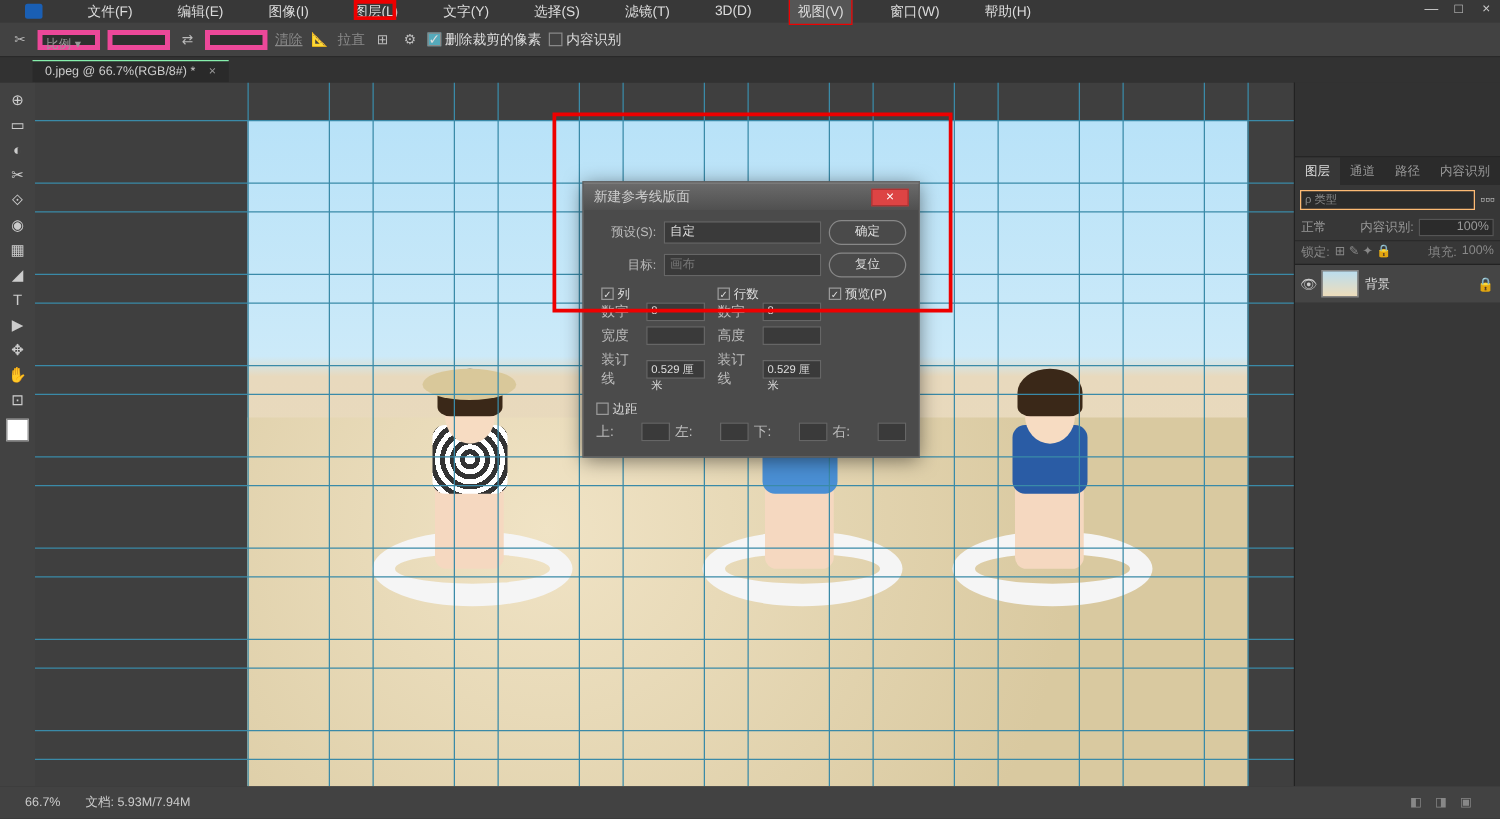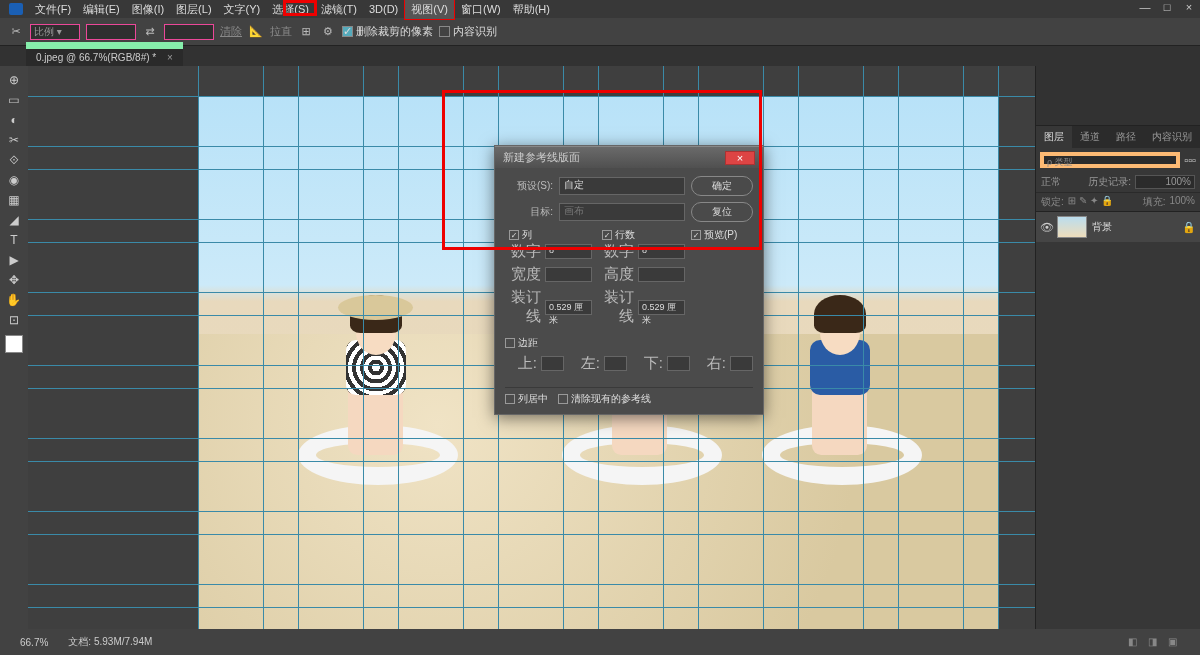--- a/index.html
+++ b/index.html
@@ -1,30 +1,30 @@
 <!DOCTYPE html>
 <html><head>
 <meta charset="utf-8">
 <style>
 *{margin:0;padding:0;box-sizing:border-box;font-family:"Microsoft YaHei",sans-serif;}
 body{background:#333;color:#ccc;font-size:11px;overflow:hidden;width:1200px;height:655px;position:relative;}
-.menubar{background:#383838;height:18px;display:flex;align-items:center;padding-left:9px;}
+.menubar{background:#383838;height:18px;display:flex;align-items:center;padding-left:20px;gap:24px;}
 .menubar .logo{width:14px;height:12px;background:#1a5fb4;margin-right:6px;border-radius:2px;}
 .menubar span{padding:2px 6px;color:#ddd;font-size:11px;cursor:pointer;}
 .menubar span.hl{background:#555;border:1px solid #e00;}
 .winctl{position:absolute;right:4px;top:1px;display:flex;gap:8px;color:#ccc;}
 .winctl div{width:14px;text-align:center;cursor:pointer;}
 .toolbar{background:#424242;height:28px;display:flex;align-items:center;padding-left:8px;gap:6px;border-bottom:1px solid #222;}
 .toolbar .icon{width:16px;height:16px;display:flex;align-items:center;justify-content:center;color:#bbb;}
-.toolbar .drop{width:50px;height:16px;background:#2f2f2f;border:1px solid #ec4899;font-size:10px;padding:0 3px;color:#999;}
+.toolbar .drop{width:50px;height:16px;background:#2f2f2f;border:4px solid #ec4899;font-size:10px;padding:0 3px;color:#999;}
 .toolbar .chk{display:flex;align-items:center;gap:3px;font-size:11px;color:#ddd;}
 .toolbar .chk .box{width:11px;height:11px;border:1px solid #888;display:flex;align-items:center;justify-content:center;}
 .toolbar .chk .box.c{background:#5ab;}
 .tabbar{background:#323232;height:20px;display:flex;align-items:end;padding-left:26px;}
-.tab{background:#2a2a2a;padding:3px 10px;font-size:10px;color:#ccc;border-top:7px solid #86efac;}
+.tab{background:#2a2a2a;padding:3px 10px;font-size:10px;color:#ccc;border-top:1px solid #86efac;}
 .tab .x{margin-left:8px;color:#999;cursor:pointer;}
 .main{position:absolute;top:66px;left:0;right:0;bottom:26px;background:#252525;display:flex;}
 .tools{width:28px;background:#424242;display:flex;flex-direction:column;align-items:center;gap:3px;padding-top:5px;}
 .tools .t{width:20px;height:17px;display:flex;align-items:center;justify-content:center;color:#ccc;cursor:pointer;font-size:12px;}
 .tools .swatch{width:18px;height:18px;background:#fff;border:1px solid #888;margin-top:4px;position:relative;}
 .tools .swatch::after{content:"";position:absolute;width:18px;height:18px;background:#000;border:1px solid #888;left:4px;top:4px;z-index:-1;}
 .canvas-wrap{flex:1;background:#3f3f3f;position:relative;overflow:hidden;}
 .canvas{position:absolute;left:170px;top:30px;width:800px;height:540px;background:linear-gradient(to bottom,#b8e2f8 0%,#cceaf9 35%,#e8d9bd 38%,#eadbb9 100%);}
 .canvas .sand{position:absolute;left:0;right:0;top:44%;bottom:0;background:radial-gradient(circle at 30% 30%,#f0e3c5,#d9c9a0 70%);}
 .canvas .person{position:absolute;bottom:28%;}
@@ -42,46 +42,46 @@
 .canvas .p1 .hat{position:absolute;bottom:165px;left:20px;width:75px;height:25px;background:#d9c89a;border-radius:50%;}
 .guides{position:absolute;inset:-30px -170px;pointer-events:none;}
 .guides .v{position:absolute;top:0;bottom:0;width:1px;background:#3a8aa8;}
 .guides .h{position:absolute;left:0;right:0;height:1px;background:#3a8aa8;}
 .panels{width:165px;background:#373737;border-left:1px solid #222;}
 .pstrip{height:60px;background:#323232;border-bottom:1px solid #222;}
 .ptabs{display:flex;background:#2b2b2b;height:22px;align-items:flex-start;}
 .ptabs span{padding:4px 8px;font-size:10px;color:#999;cursor:pointer;}
 .ptabs span.act{background:#373737;color:#ddd;}
 .psearch{padding:4px;display:flex;gap:4px;align-items:center;background:#373737;}
-.psearch .fld{flex:1;height:16px;background:#2b2b2b;border:4px solid #fdba74;font-size:9px;color:#888;padding:0 3px;}
+.psearch .fld{flex:1;height:16px;background:#2b2b2b;border:1px solid #fdba74;font-size:9px;color:#888;padding:0 3px;}
 .pctl{padding:3px 5px;display:flex;align-items:center;gap:4px;font-size:10px;color:#999;border-bottom:1px solid #2a2a2a;}
 .pctl .opf{width:60px;height:14px;background:#2b2b2b;border:1px solid #555;text-align:right;padding-right:3px;}
 .picons{padding:2px 5px;display:flex;gap:4px;color:#888;font-size:10px;border-bottom:1px solid #222;}
 .layer{display:flex;align-items:center;gap:5px;padding:4px;background:#454545;}
 .layer .eye{width:12px;color:#ccc;}
 .layer .thumb{width:30px;height:22px;background:linear-gradient(#bde,#edb);border:1px solid #888;}
 .layer .lname{flex:1;font-size:10px;color:#ddd;}
 .layer .lock{color:#888;}
 .statusbar{position:absolute;bottom:0;left:0;right:0;height:26px;background:#424242;display:flex;align-items:center;padding:0 20px;color:#ccc;font-size:10px;gap:20px;}
 .statusbar .right{margin-left:auto;display:flex;gap:8px;}
 .statusbar .right .i{width:12px;height:12px;color:#888;}
-.dialog{position:absolute;left:494px;top:145px;width:270px;background:#4b4b4b;border:1px solid #666;box-shadow:0 3px 15px rgba(0,0,0,0.5);}
+.dialog{position:absolute;left:466px;top:145px;width:270px;background:#4b4b4b;border:1px solid #666;box-shadow:0 3px 15px rgba(0,0,0,0.5);}
 .dialog .dtitle{background:linear-gradient(#6a6a6a,#505050);padding:3px 8px;font-size:11px;display:flex;align-items:center;border-top:1px solid #888;}
 .dialog .dtitle .dx{margin-left:auto;background:#d44;width:30px;text-align:center;border:1px solid #a33;cursor:pointer;color:#fff;}
 .dialog .dbody{padding:8px 10px;display:grid;grid-template-columns:48px 1fr 62px;gap:6px 6px;align-items:center;}
 .dialog .dlabel{text-align:right;font-size:10px;color:#bbb;}
 .dialog .dsel{height:18px;background:#3a3a3a;border:1px solid #666;font-size:10px;color:#ddd;padding:0 4px;}
 .dialog .dbtn{height:20px;background:#4a4a4a;border:1px solid #888;border-radius:10px;font-size:10px;color:#ddd;text-align:center;line-height:18px;cursor:pointer;}
 .dialog .dchk{display:flex;align-items:center;gap:3px;font-size:10px;color:#ddd;}
 .dialog .dchk .cb{width:10px;height:10px;border:1px solid #999;display:flex;align-items:center;justify-content:center;font-size:8px;}
 .dialog .dchk .cb.c::after{content:"✓";color:#ddd;}
 .dialog .dcols{grid-column:1/3;display:flex;gap:10px;padding-left:4px;}
 .dialog .dcol{flex:1;}
 .dialog .dfld{display:flex;align-items:center;gap:4px;margin-bottom:4px;}
-.dialog .dfld .l{width:32px;text-align:right;font-size:15px;color:#bbb;}
+.dialog .dfld .l{width:32px;font-size:11px;color:#bbb;}
 .dialog .dfld .f{flex:1;height:15px;background:#3a3a3a;border:1px solid #666;font-size:9px;color:#ddd;padding:0 3px;}
 .dialog .dfoot{grid-column:1/4;display:flex;gap:10px;padding:4px 0 0;border-top:1px solid #3a3a3a;margin-top:4px;}
 .redbox{position:absolute;border:3px solid #e00;pointer-events:none;}
 .rb1{left:283px;top:0px;width:34px;height:16px;}
 .rb2{left:442px;top:90px;width:320px;height:160px;}
 </style>
 </head>
 <body>
 
 <div class="menubar">
@@ -220,21 +220,21 @@
       <span>通道</span>
       <span>路径</span>
       <span>内容识别</span>
     </div>
     <div class="psearch">
       <div class="fld">ρ 类型</div>
       <span>▫▫▫</span>
     </div>
     <div class="pctl">
       <span>正常</span>
-      <span style="margin-left:auto">历史记录:</span>
+      <span style="margin-left:auto">内容识别:</span>
       <div class="opf">100%</div>
     </div>
     <div class="picons">
       <span>锁定:</span>
       <span>⊞ ✎ ✦ 🔒</span>
       <span style="margin-left:auto">填充:</span>
       <span>100%</span>
     </div>
     <div class="layer">
       <div class="eye">👁</div>
@@ -330,27 +330,17 @@
             <div class="l">下:</div>
             <div class="f"></div>
           </div>
         <div class="dfld" style="flex:1">
             <div class="l">右:</div>
             <div class="f"></div>
           </div>
       </div>
     </div>
 
-    <div class="dfoot">
-      <div class="dchk">
-          <div class="cb"></div>
-          <span>列居中</span>
-        </div>
-      <div class="dchk">
-          <div class="cb"></div>
-          <span>清除现有的参考线</span>
-        </div>
-    </div>
   </div>
 </div>
 
 <div class="redbox rb1"></div>
 <div class="redbox rb2"></div>
 
 </body></html>

